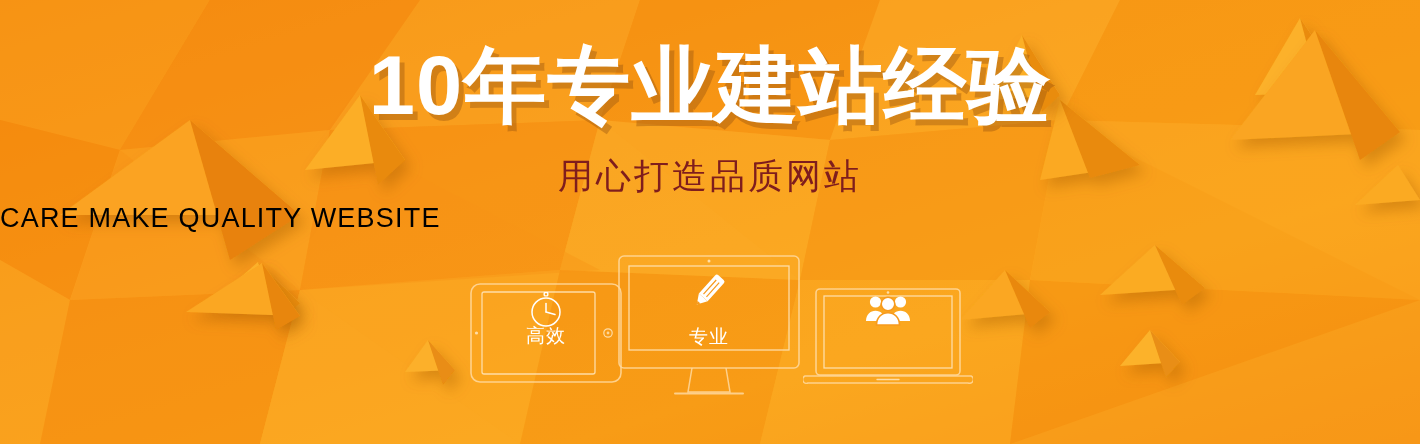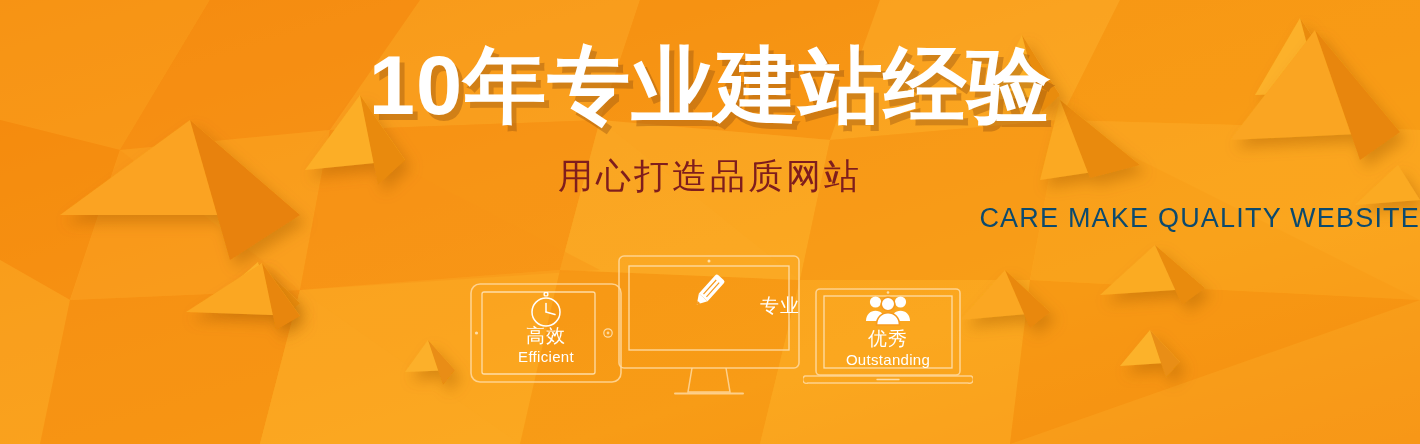--- a/index.html
+++ b/index.html
@@ -61,25 +61,25 @@
     color: #7f1d1d;
     letter-spacing: 3px;
     white-space: nowrap;
   }
 
   .sub-en {
     position: absolute;
     top: 202px;
     left: 0;
     width: 1420px;
-    text-align: right;
+    text-align: left;
     font-size: 27px;
     line-height: 1.2;
     font-weight: normal;
-    color: #0c4a6e;
+    color: #000000;
     letter-spacing: 1.2px;
     white-space: nowrap;
   }
 
   
   .devices {
     position: absolute;
     left: 0;
     top: 0;
     width: 1420px;
@@ -117,21 +117,21 @@
   }
   .dev-label .en {
     display: block;
     font-size: 15px;
     line-height: 1.35;
     letter-spacing: 0.3px;
   }
 
   
   #label-tablet  { left: 0; top: 42px; }
-  #label-monitor { left: 0; top: 40px; text-align: right; }
+  #label-monitor { left: 0; top: 71px; }
   #label-laptop  { left: 0; top: 40px; }
 
   .icon-wrap {
     position: absolute;
     width: 100%;
     display: flex;
     justify-content: center;
     pointer-events: none;
   }
   #icon-tablet  { top: 9px; }
@@ -285,21 +285,20 @@
         <svg width="34" height="36" viewBox="0 0 34 36">
           <rect x="15.2" y="0.5" width="3.6" height="3.4" rx="1" fill="none" stroke="#FFFFFF" stroke-width="1.4"></rect>
           <circle cx="17" cy="20" r="14" fill="none" stroke="#FFFFFF" stroke-width="1.5"></circle>
           <line x1="17" y1="20" x2="17" y2="11.5" stroke="#FFFFFF" stroke-width="1.5" stroke-linecap="round"></line>
           <line x1="17" y1="20" x2="26" y2="22.5" stroke="#FFFFFF" stroke-width="1.5" stroke-linecap="round"></line>
         </svg>
       </div>
 
       <div class="dev-label" id="label-tablet">
         <span class="cn">高效</span>
-        <span class="en">Efficient</span>
       </div>
     </div>
 
     <div class="device" id="device-monitor">
       <svg width="182" height="145" viewBox="0 0 182 145">
         <rect x="1" y="1" width="180" height="112" rx="5" ry="5" fill="none" stroke="#FFD9A0" stroke-width="1.6" opacity="0.85"></rect>
         <rect x="11" y="11" width="160" height="84" fill="none" stroke="#FFE3B6" stroke-width="1.3" opacity="0.9"></rect>
         <circle cx="91" cy="6" r="1.5" fill="#FFE3B6" opacity="0.9"></circle>
         <path d="M74 113 L70 137 L112 137 L108 113" fill="none" stroke="#FFD9A0" stroke-width="1.5" opacity="0.85"></path>
         <line x1="57" y1="138.5" x2="125" y2="138.5" stroke="#FFD9A0" stroke-width="2" stroke-linecap="round" opacity="0.85"></line>
@@ -335,20 +334,16 @@
         <svg width="46" height="34" viewBox="0 0 46 34">
           <circle cx="10.5" cy="9" r="5.6" fill="#FFFFFF"></circle>
           <path d="M1 28 c0 -6.4 4.3 -10.2 9.5 -10.2 c5.2 0 9.5 3.8 9.5 10.2 Z" fill="#FFFFFF"></path>
           <circle cx="35.5" cy="9" r="5.6" fill="#FFFFFF"></circle>
           <path d="M26 28 c0 -6.4 4.3 -10.2 9.5 -10.2 c5.2 0 9.5 3.8 9.5 10.2 Z" fill="#FFFFFF"></path>
           <circle cx="23" cy="11" r="6.8" fill="#FFFFFF" stroke="#F79A1C" stroke-width="1.6"></circle>
           <path d="M11.5 32 c0 -7.6 5.2 -12.2 11.5 -12.2 c6.3 0 11.5 4.6 11.5 12.2 Z" fill="#FFFFFF" stroke="#F79A1C" stroke-width="1.6"></path>
         </svg>
       </div>
 
-      <div class="dev-label" id="label-laptop">
-        <span class="cn">优秀</span>
-        <span class="en">Outstanding</span>
-      </div>
     </div>
 
   </div>
 </div>
 
 </body></html>

